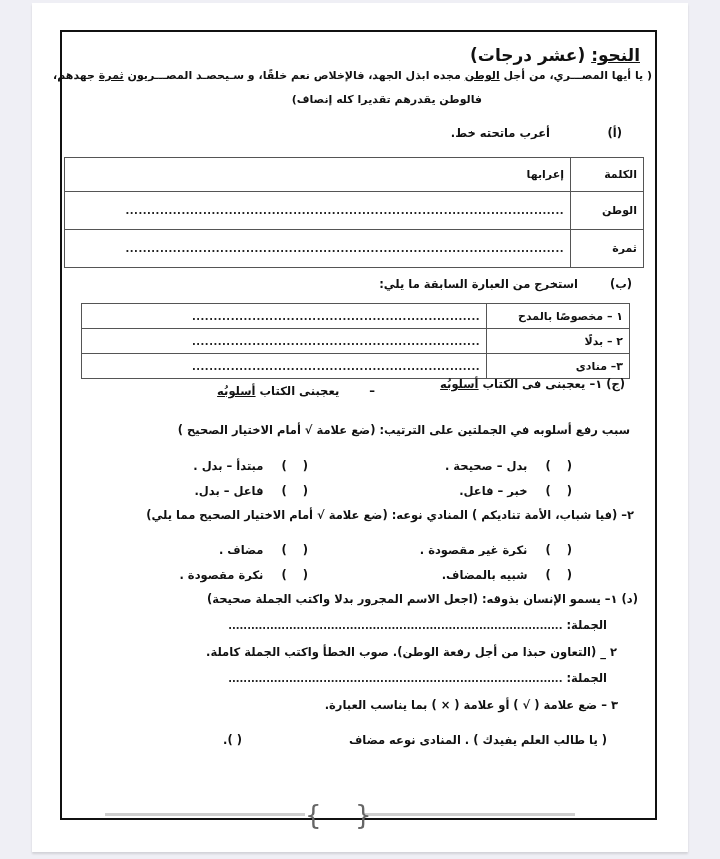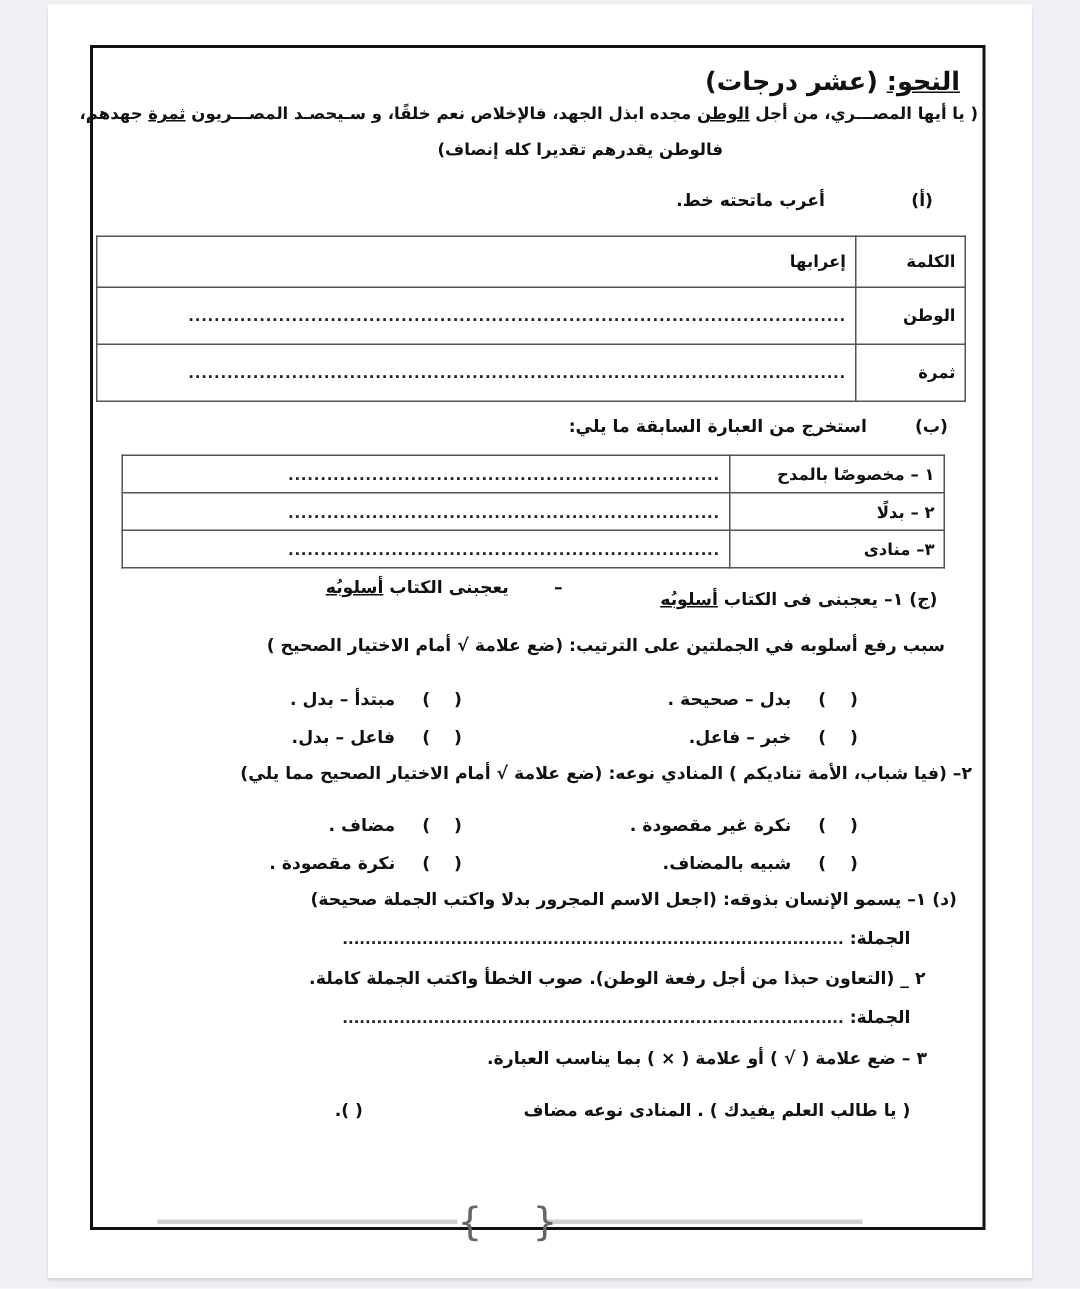--- a/index.html
+++ b/index.html
@@ -79,21 +79,21 @@
     <td>٢ – بدلًا</td>
     <td><span class="dots">...................................................................</span></td>
   </tr>
   <tr style="height:25px;">
     <td>٣– منادى</td>
     <td><span class="dots">...................................................................</span></td>
   </tr>
 </tbody>
   </table>
 
-<div class="abs rtl" style="right:95px; top:392px;">
+<div class="abs rtl" style="right:95px; top:377px;">
   <span>(ج)</span>
   <span>١– يعجبنى فى الكتاب </span><span class="u">أسلوبُه</span>
 </div>
 <div class="abs rtl" style="right:345px; top:384px;">
   <span>–</span>
   <span style="display:inline-block; width:22px;"></span>
   <span>يعجبنى  الكتاب </span><span class="u">أسلوبُه</span>
 </div>
 
 <div class="abs rtl" style="right:90px; top:423px;">سبب رفع أسلوبه في الجملتين على الترتيب:  (ضع علامة √ أمام الاختيار الصحيح )</div>
@@ -112,21 +112,21 @@
   <span>(</span><span style="display:inline-block;width:16px;"></span><span>)</span>
   <span style="display:inline-block;width:10px;"></span>
   <span>خبر – فاعل.</span>
 </div>
 <div class="abs rtl" style="right:412px; top:484px;">
   <span>(</span><span style="display:inline-block;width:16px;"></span><span>)</span>
   <span style="display:inline-block;width:10px;"></span>
   <span>فاعل – بدل.</span>
 </div>
 
-<div class="abs rtl" style="right:72px; top:508px;">٢– (فيا شباب، الأمة تناديكم ) المنادي نوعه: (ضع علامة √ أمام الاختيار الصحيح مما يلي)</div>
+<div class="abs rtl" style="right:86px; top:508px;">٢– (فيا شباب، الأمة تناديكم ) المنادي نوعه: (ضع علامة √ أمام الاختيار الصحيح مما يلي)</div>
 
 <div class="abs rtl" style="right:148px; top:543px;">
   <span>(</span><span style="display:inline-block;width:16px;"></span><span>)</span>
   <span style="display:inline-block;width:10px;"></span>
   <span>نكرة غير مقصودة .</span>
 </div>
 <div class="abs rtl" style="right:412px; top:543px;">
   <span>(</span><span style="display:inline-block;width:16px;"></span><span>)</span>
   <span style="display:inline-block;width:10px;"></span>
   <span>مضاف .</span>

